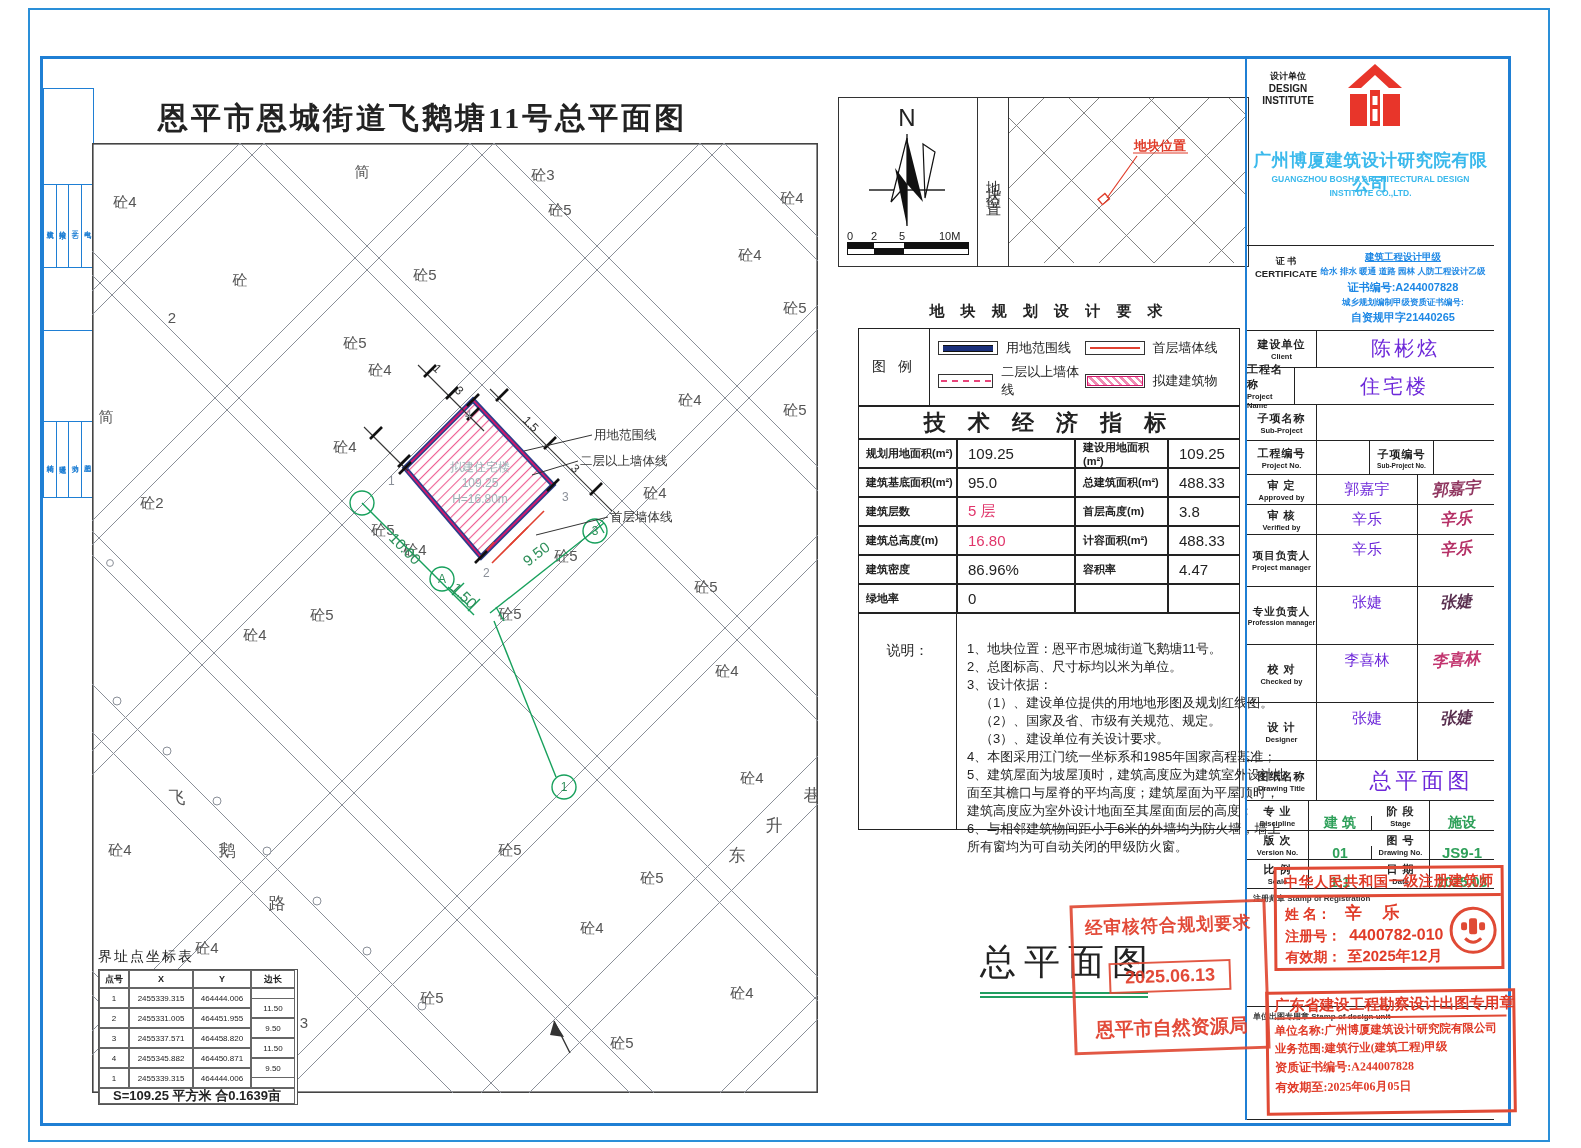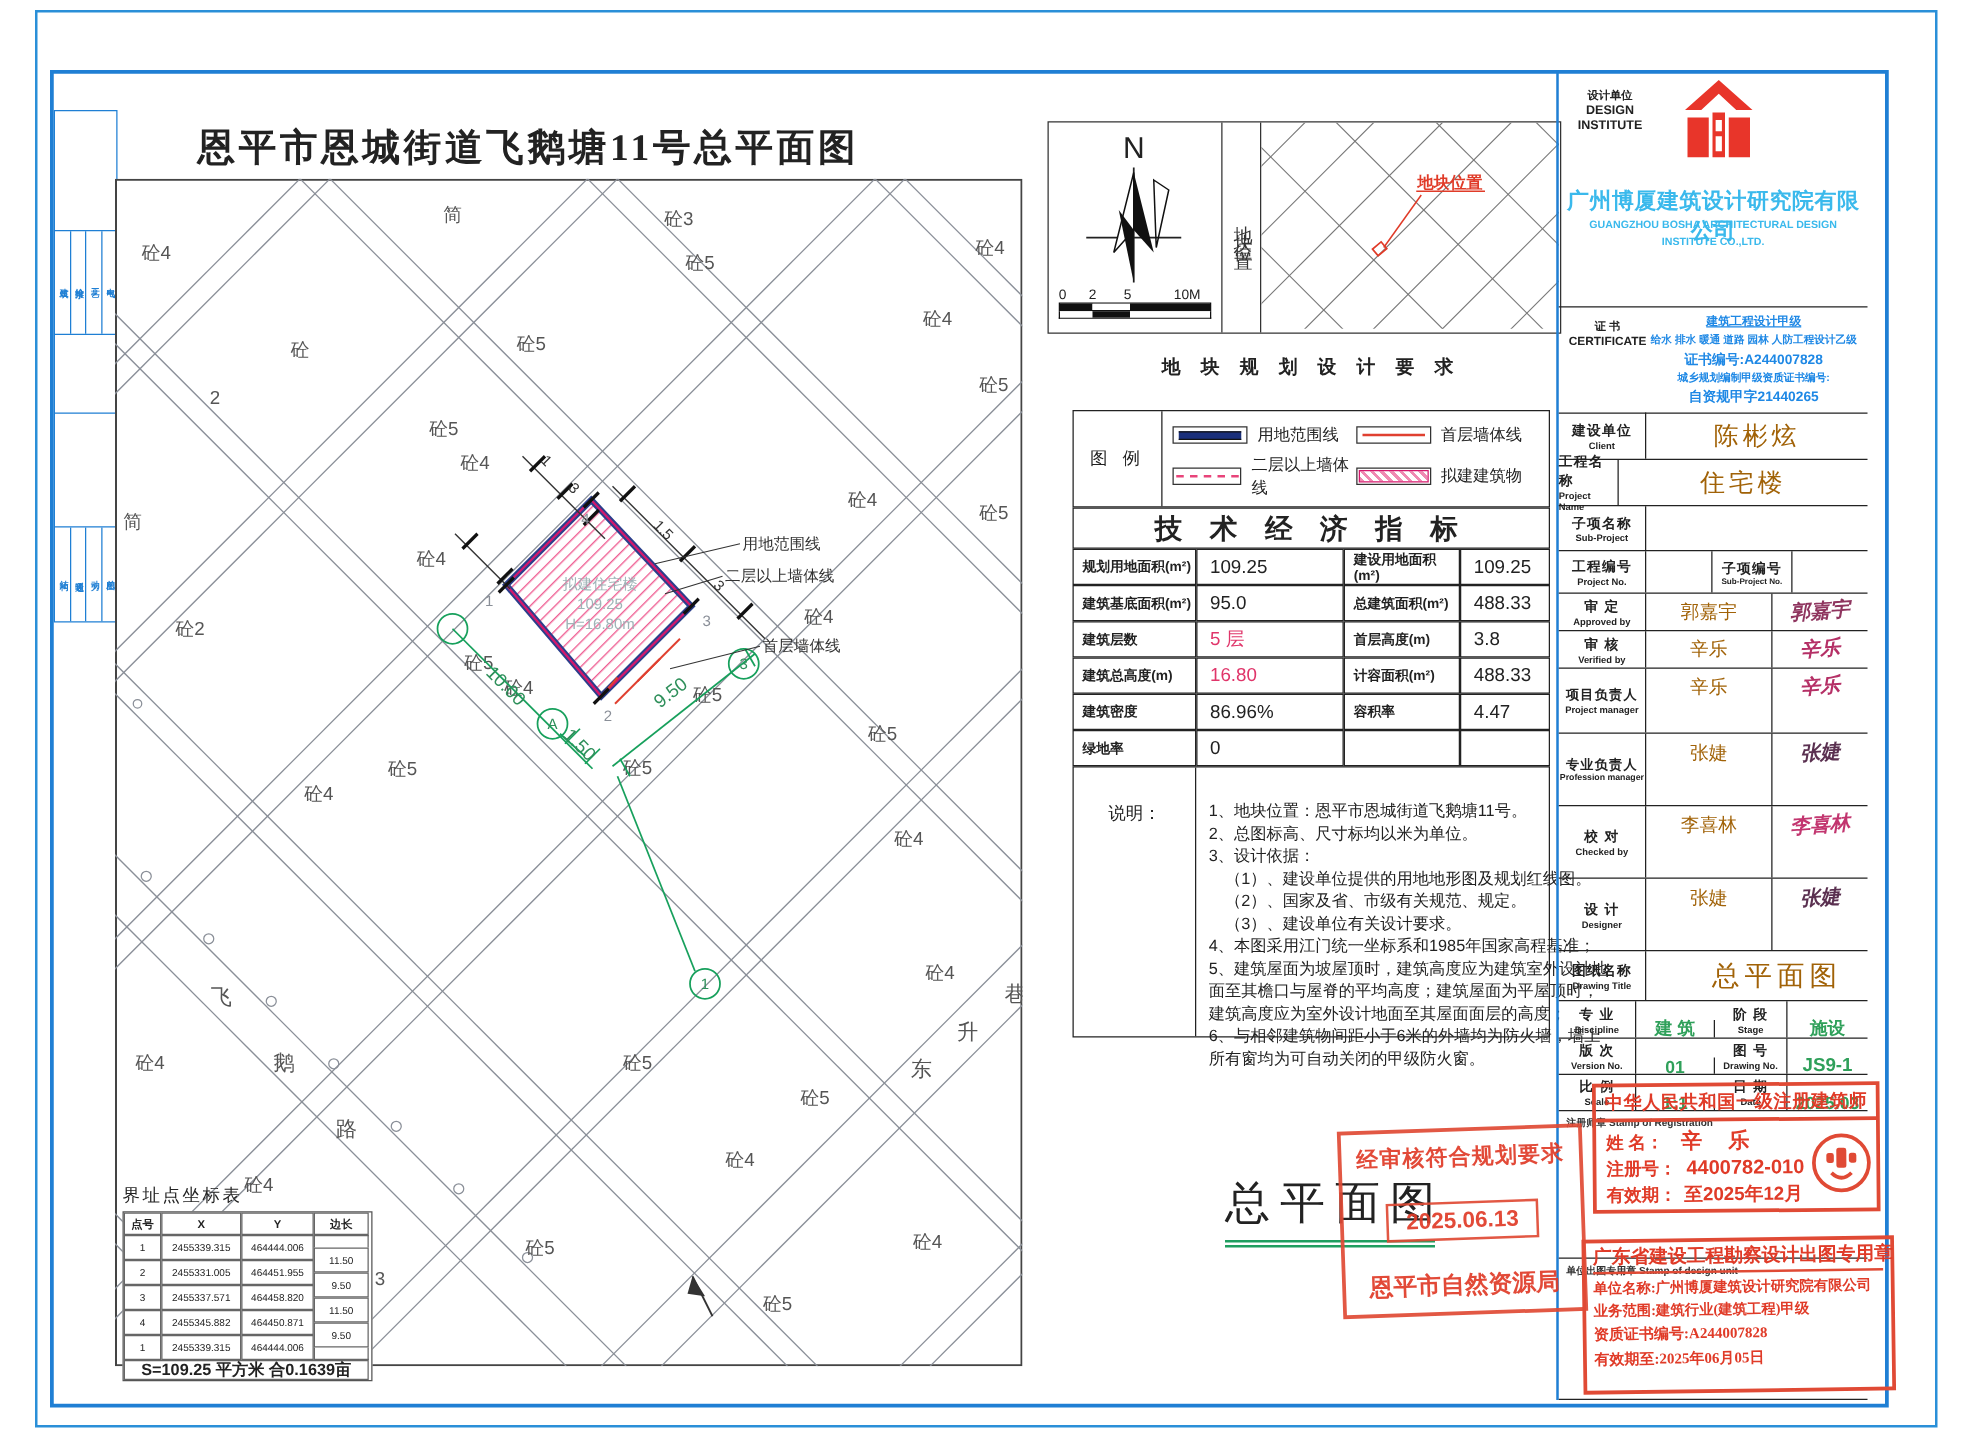--- a/index.html
+++ b/index.html
@@ -21,21 +21,21 @@
   .ind-value{font-size:15px;display:flex;align-items:center;padding-left:10px;}
   .red{color:#e0356a;}
   .leg-item{display:flex;align-items:center;gap:8px;font-size:13px;}
   .swatch{width:60px;height:14px;border:1px solid #333;box-sizing:border-box;display:flex;align-items:center;justify-content:center;}
   
   .note-line{font-size:13px;line-height:18px;white-space:pre;}
   
   .tb-label{display:flex;flex-direction:column;align-items:center;justify-content:center;border-right:1.2px solid #222;box-sizing:border-box;}
   .tb-label .zh{font-size:11px;font-weight:700;letter-spacing:1px;}
   .tb-label .en{font-size:7.5px;font-weight:700;}
-  .pinkv{color:#a16207;}
+  .pinkv{color:#6d28d9;}
   .greenv{color:#2fa05a;font-weight:700;margin-top:15px;}
   .sig{font-style:italic;font-weight:700;color:#b53066;transform:rotate(-4deg);}
   .tb-row{position:absolute;left:0;display:flex;border-top:1.2px solid #222;box-sizing:border-box;width:247px;}
   
   .stamp{color:#e03b28;border:3px solid #e04a35;background:rgba(255,255,255,0.0);font-weight:700;}
   .stamp *{color:#e03b28;}
   .cyan{color:#3ab9ec;}
   .bluecert{color:#1e88e5;font-weight:700;}
   
   .ct{display:grid;grid-template-columns:30px 64px 58px 44px;border:1.5px solid #555;}
@@ -342,21 +342,21 @@
         <g>
           <text x="125" y="52" font-size="13" fill="#e03b28" font-weight="bold">地块位置</text>
           <line x1="124" y1="55" x2="179" y2="55" stroke="#e03b28" stroke-width="1.2"></line>
           <line x1="128" y1="58" x2="98" y2="100" stroke="#e03b28" stroke-width="1.2"></line>
           <rect x="90" y="98" width="9" height="7" fill="none" stroke="#e03b28" stroke-width="1.4" transform="rotate(-40 94 101)"></rect>
         </g>
       </svg>
     </div>
   </div>
 
-  <div class="abs req-title" style="left:858px;top:284px;width:382px;">地 块 规 划 设 计 要 求</div>
+  <div class="abs req-title" style="left:858px;top:302px;width:382px;">地 块 规 划 设 计 要 求</div>
 
   <div class="abs cell" style="left:858px;top:328px;width:382px;height:78px;display:flex;">
     <div style="flex:0 0 70px;border-right:1.2px solid #222;display:flex;align-items:center;justify-content:center;font-size:14px;letter-spacing:4px;">图  例</div>
     <div style="flex:1;display:grid;grid-template-columns:1fr 1fr;grid-template-rows:1fr 1fr;padding:6px 8px;row-gap:2px;">
       <div class="leg-item">
         <span class="swatch">
             <span style="width:50px;height:5px;background:#1a2f7a;border-top:1px solid #111;border-bottom:1px solid #111;"></span>
           </span>
         <span>用地范围线</span>
       </div>

